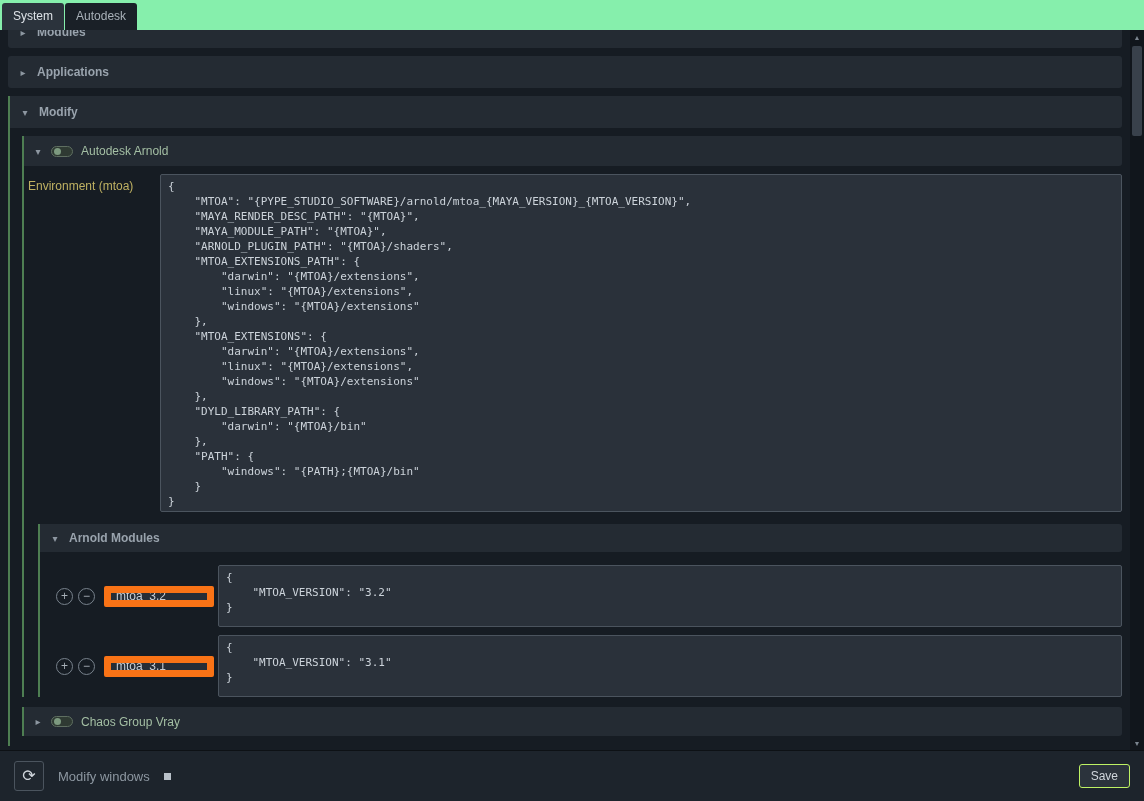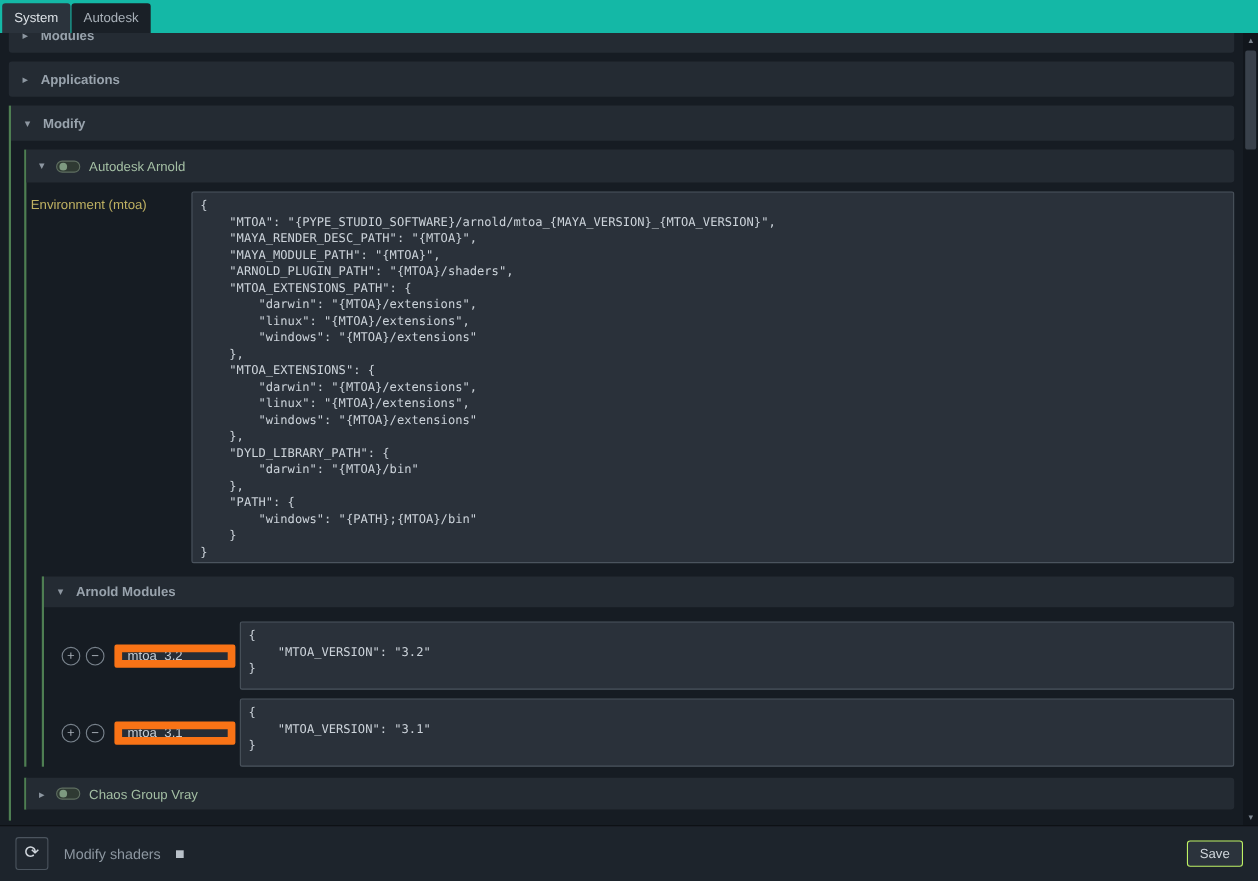--- a/index.html
+++ b/index.html
@@ -1,21 +1,21 @@
 <!DOCTYPE html>
 <html><head>
 <meta charset="utf-8">
 <style>
   * { margin:0; padding:0; box-sizing:border-box; }
   html,body { width:1144px; height:801px; overflow:hidden; background:#0c1014;
               font-family:"Liberation Sans", sans-serif; }
   .window { width:1144px; height:801px; display:flex; flex-direction:column; background:#161c23; }
 
   
-  .tabbar { height:30px; flex:none; background:#14b8a6; display:flex; align-items:flex-end; padding-left:2px; gap:1px; }
+  .tabbar { height:30px; flex:none; background:#86efac; display:flex; align-items:flex-end; padding-left:2px; gap:1px; }
   .tab { padding:6px 11px 7px; font-size:12px; color:#a9b1b9; background:#1a2027; border-radius:3px 3px 0 0; }
   .tab.active { background:#2b333c; color:#dde2e7; }
 
   
   .content-wrap { position:relative; flex:1; overflow:hidden; background:#161c23; border-bottom:1px solid #0d1115; }
   .content { position:absolute; top:0; left:0; right:14px; bottom:0; overflow:hidden; padding:0 8px; }
 
   
   .section-header { height:32px; background:#242b33; border-radius:3px; display:flex; align-items:center;
                     gap:9px; padding:0 10px; margin-bottom:8px; }
@@ -30,21 +30,21 @@
   .tools-body { padding:8px 0 10px 0; }
 
   .group-header { height:30px; background:#242b33; display:flex; align-items:center; gap:8px; padding:0 9px; }
   .group-title { color:#a4bfa4; font-size:12px; font-weight:normal; }
 
   .toggle { width:22px; height:11px; border:1px solid #5f6f61; border-radius:6px; background:#2f3a33;
             position:relative; flex:none; }
   .toggle .knob { position:absolute; left:2px; top:1px; width:7px; height:7px; border-radius:50%; background:#7d9a80; }
 
   .arnold-group { margin-left:12px; }
-  .env-row { display:flex; gap:20px; margin:8px 0 0 4px; }
+  .env-row { display:flex; gap:6px; margin:8px 0 0 4px; }
   .env-label { width:126px; flex:none; padding-top:5px; font-size:12px; color:#bfb162; }
 
   textarea.code { background:#2a313a; border:1px solid #4b545e; border-radius:2px; color:#ccd3da;
                   font-family:"DejaVu Sans Mono", monospace; font-size:11px; line-height:15px;
                   padding:4px 7px; resize:none; outline:none; white-space:pre; overflow:hidden; }
   textarea.big { flex:1; height:338px; }
   textarea.small { flex:1; height:62px; }
 
   .versions-group { margin:12px 0 0 14px; }
   .versions-header { height:28px; }
@@ -188,19 +188,19 @@
 
     <div class="scrollbar">
       <div class="sb-btn">▲</div>
       <div class="sb-thumb"></div>
       <div class="sb-btn">▼</div>
     </div>
   </div>
 
   <div class="footer">
     <button class="refresh-btn"><span>⟳</span></button>
-    <span class="modify-label">Modify shaders</span>
+    <span class="modify-label">Modify windows</span>
     <span class="modify-square"></span>
     <div class="spacer"></div>
     <button class="save-btn">Save</button>
   </div>
 
 </div>
 
 </body></html>

